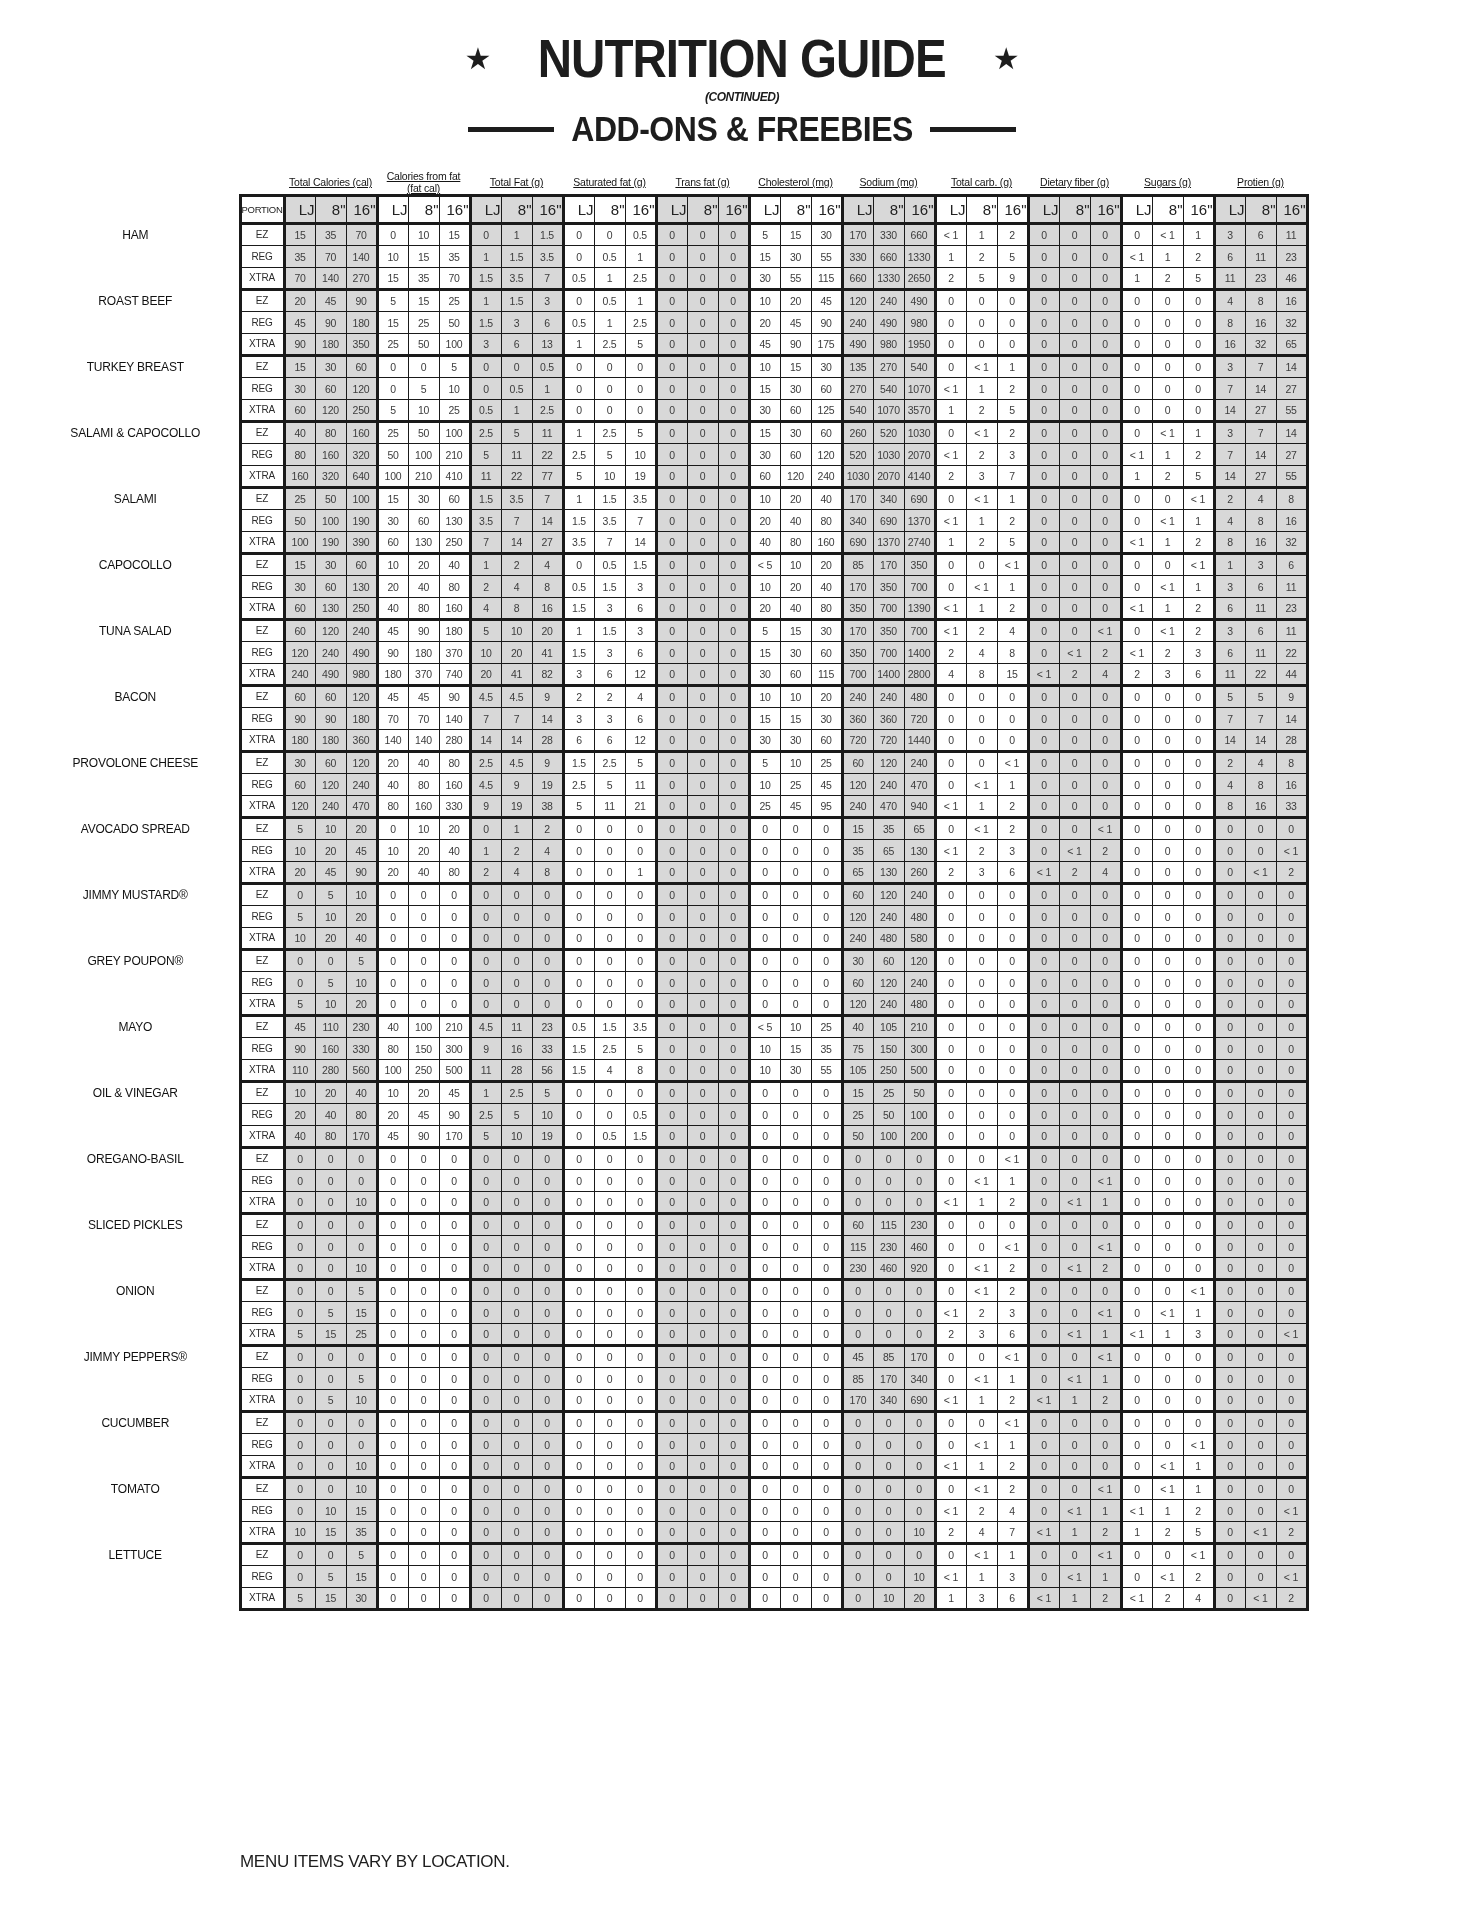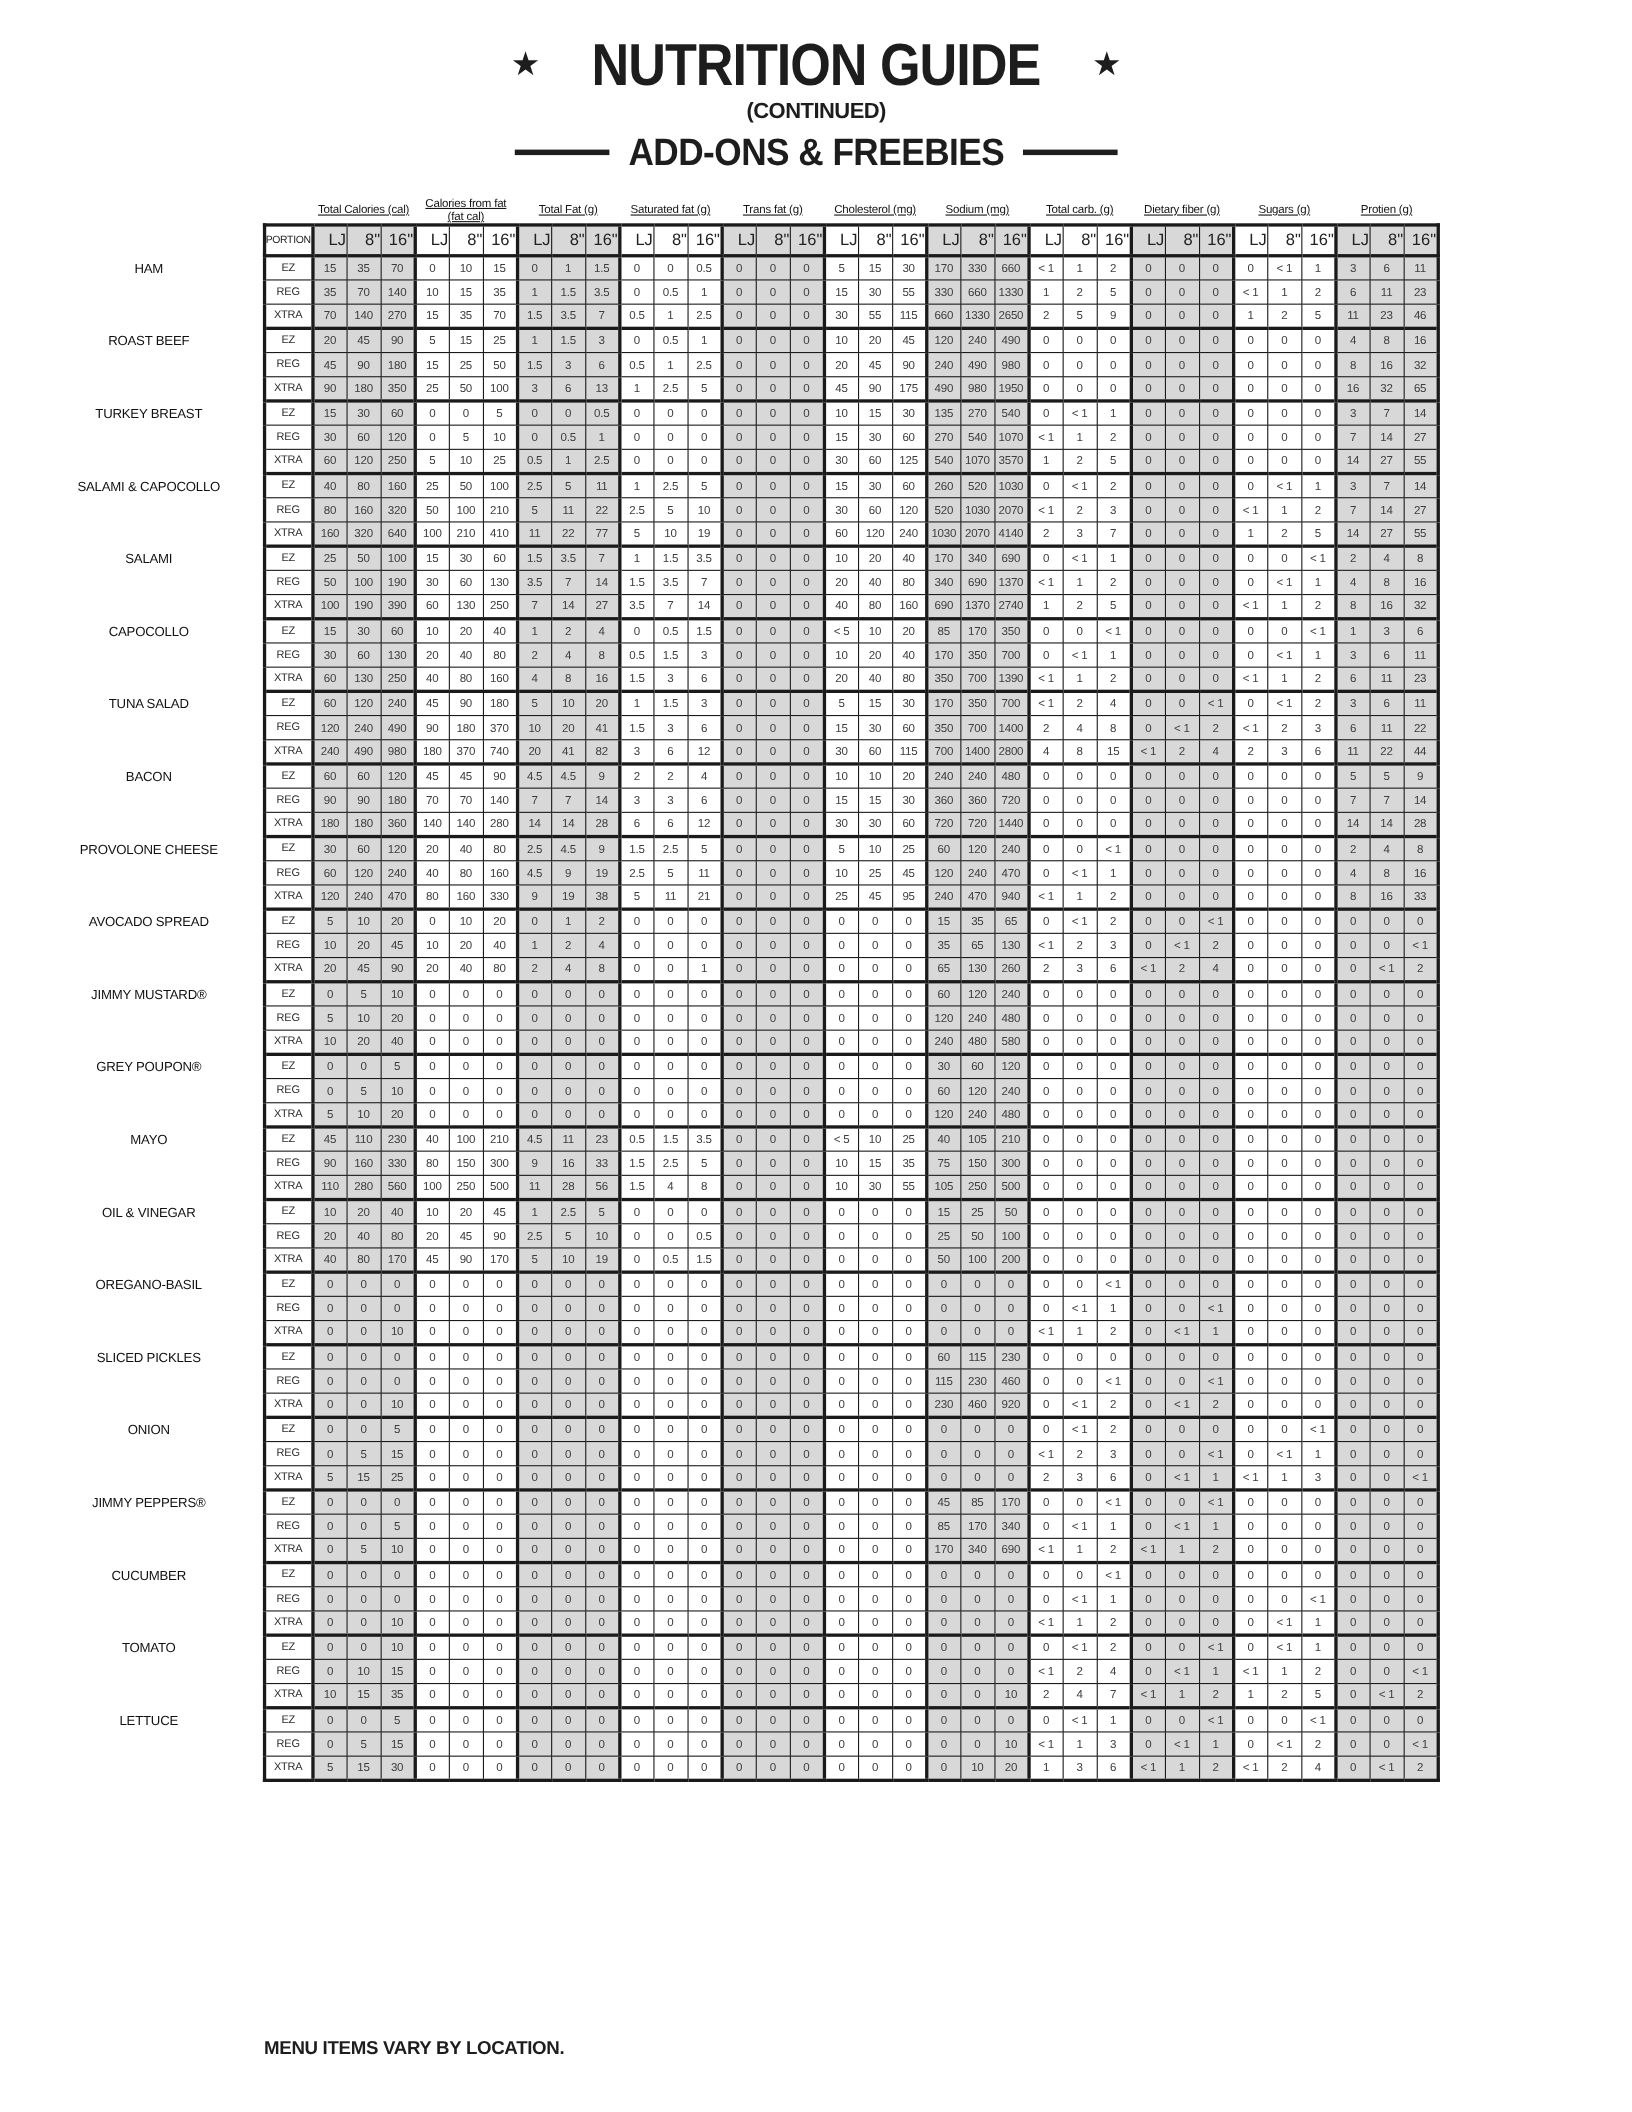--- a/index.html
+++ b/index.html
@@ -11,21 +11,21 @@
   .page { position:relative; width:1484px; height:1920px; overflow:hidden; }
 
   
   .title-block { padding-top:30px; }
   .title-row { display:flex; justify-content:center; align-items:center; gap:36px; }
   .star { font-size:30px; line-height:1; color:#1d1d1d; }
   h1.title {
     margin:0; font-size:50px; font-weight:800; letter-spacing:-1px;
     transform:scale(0.95,1.08); color:#1d1d1d; white-space:nowrap;
   }
-  .subtitle { text-align:center; font-size:20px; font-weight:700; margin-top:2px; letter-spacing:-0.5px; }
+  .subtitle { text-align:center; font-size:12px; font-weight:700; margin-top:2px; letter-spacing:-0.5px;font-style:italic; }
   .section-row { display:flex; justify-content:center; align-items:center; gap:12px; margin-top:6px; }
   h2.section { margin:0; font-size:33px; font-weight:800; letter-spacing:-0.5px; transform:scale(0.97,1.05); white-space:nowrap; }
   .dash { width:86px; height:5px; background:#1d1d1d; }
 
   
   table.nutri { border-collapse:collapse; table-layout:fixed; margin:22px 0 0 32px; }
   .nutri th, .nutri td { padding:0; text-align:center; vertical-align:middle; font-weight:400; }
   .cell { border:1px solid #1a1a1a; }
   .nb { border:none; background:transparent; }
   .sh { background:#d8d8d8; }
@@ -44,21 +44,21 @@
   tbody .cell { height:22px; font-size:10.5px; color:#3c3c3c; letter-spacing:-0.2px; }
   .lbl {
     border:none; font-size:12px; font-weight:700; color:#111;
     text-align:right; padding-right:12px; white-space:nowrap; letter-spacing:-0.2px;
   }
   td.portion { font-size:10px; color:#2b2b2b; line-height:0.95; background:#fff; }
 
   
   .footnote {
     position:absolute; left:240px; top:1852px;
-    font-size:17px; font-weight:700; letter-spacing:-0.3px; color:#1d1d1d;
+    font-size:17px; font-weight:400; letter-spacing:-0.3px; color:#1d1d1d;
   }
 </style>
 </head>
 <body>
 
 <div class="page">
 
   <header class="title-block">
     <div class="title-row">
       <span class="star">★</span>

